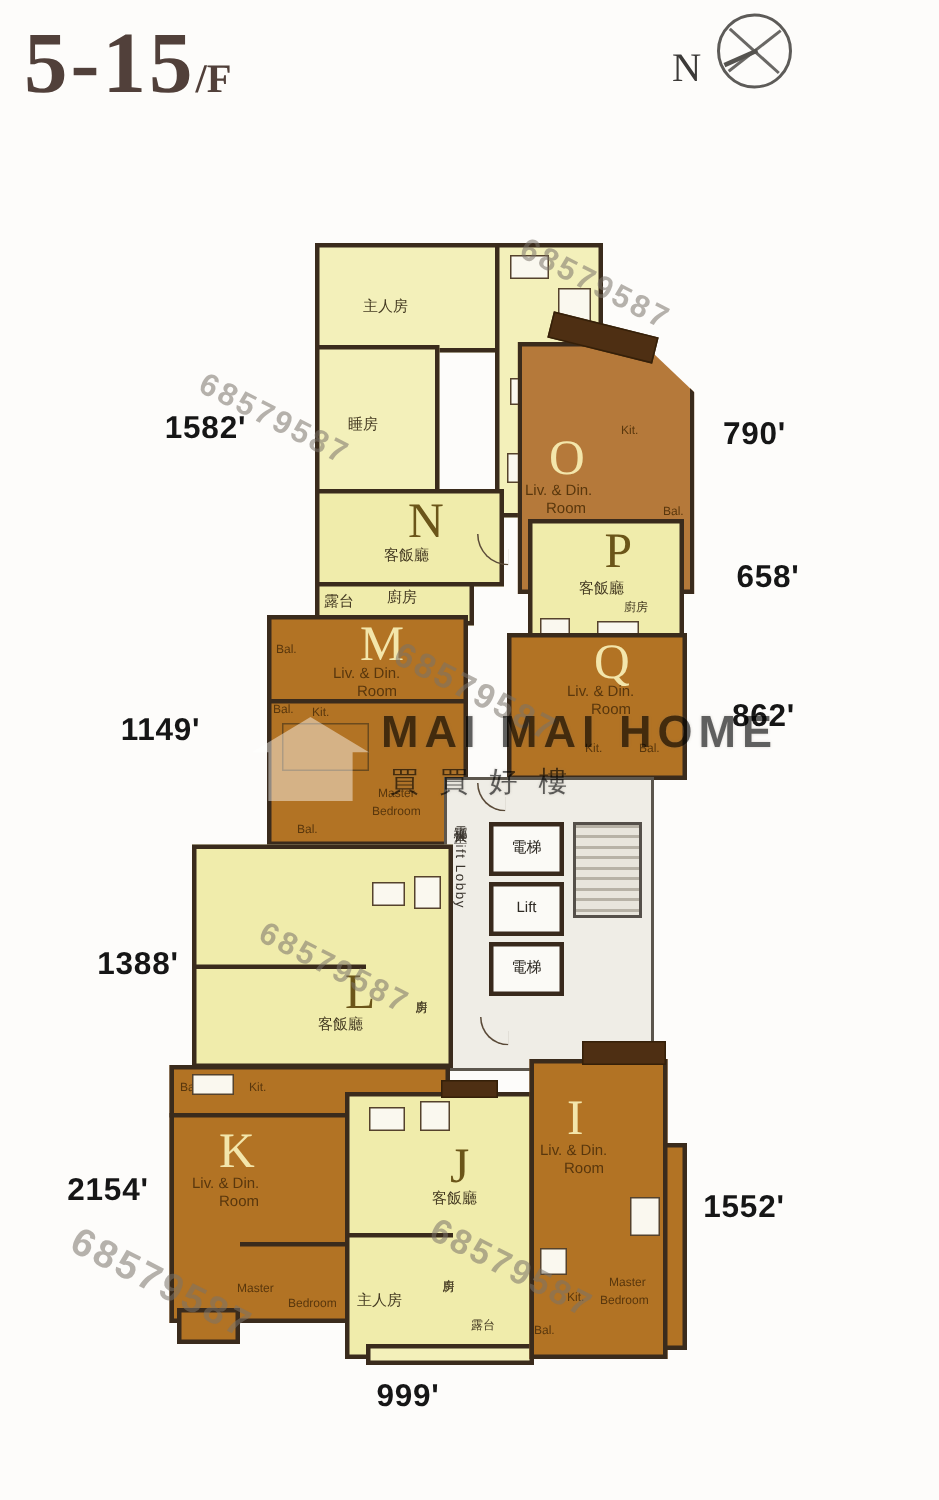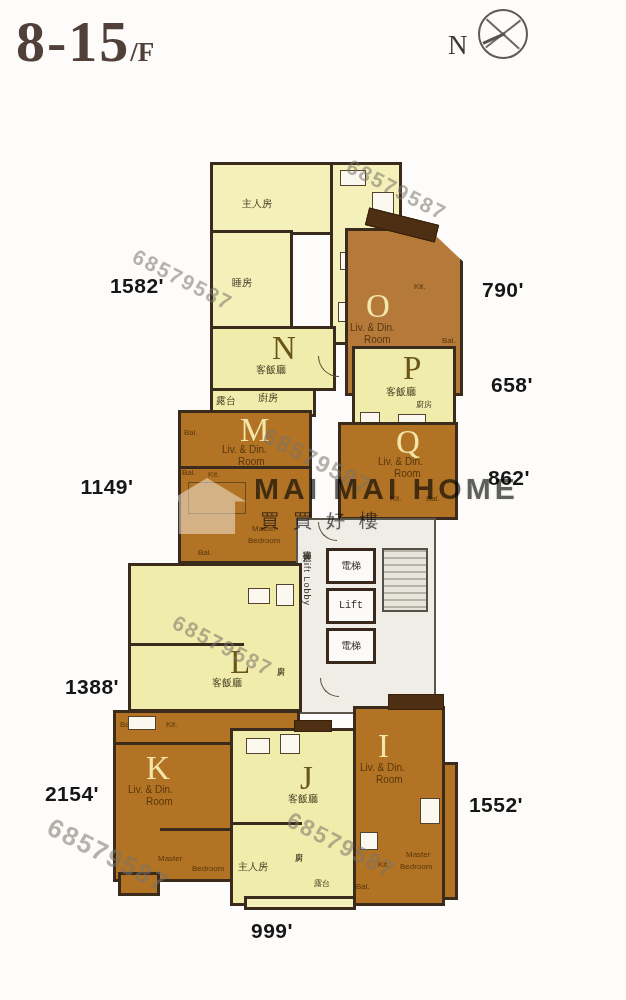--- a/index.html
+++ b/index.html
@@ -54,21 +54,21 @@
                text-shadow:0 0 2px rgba(120,110,100,0.45);white-space:nowrap;}
   .logo .brandcn{position:absolute;left:110px;top:44px;font-size:19px;font-weight:400;letter-spacing:14px;
                text-shadow:0 0 2px rgba(120,110,100,0.45);white-space:nowrap;}
 </style>
 </head>
 <body>
 
 <div class="canvas">
 
   <div class="title">
-    <span class="main">8-15</span><span class="suffix">/F</span>
+    <span class="main">5-15</span><span class="suffix">/F</span>
   </div>
   <div class="compass">
     <span class="nlbl">N</span>
     <div class="circle">
       <div class="ln a"></div>
       <div class="ln b"></div>
       <div class="needle"></div>
     </div>
   </div>
 
@@ -123,21 +123,21 @@
   <span class="lbl onbrn" style="left:394px;top:468px;">Room</span>
   <span class="lbl onbrn sm" style="left:390px;top:494px;">Kit.</span>
   <span class="lbl onbrn sm" style="left:426px;top:494px;">Bal.</span>
 
   <div class="core" style="left:296px;top:518px;width:140px;height:196px;"></div>
   <div class="lobbytxt">
     <span>電梯大堂</span>
     <span class="en">Lift Lobby</span>
   </div>
   <div class="liftbox" style="left:326px;top:548px;">電梯</div>
-  <div class="liftbox" style="left:326px;top:588px;font-family:Liberation Mono, monospace;">Lift</div>
+  <div class="liftbox" style="left:326px;top:588px;">Lift</div>
   <div class="liftbox" style="left:326px;top:628px;">電梯</div>
   <div class="stairs"></div>
   <div class="arc" style="left:318px;top:522px;width:18px;height:18px;"></div>
   <div class="arc" style="left:320px;top:678px;width:18px;height:18px;"></div>
 
   <div class="u yel" style="left:128px;top:563px;width:174px;height:149px;"></div>
   <div class="wallline" style="left:128px;top:643px;width:116px;height:3px;"></div>
   <span class="ltr dk" style="left:230px;top:644px;">L</span>
   <span class="lbl" style="left:212px;top:676px;">客飯廳</span>
   <span class="lbl vert sm" style="left:274px;top:660px;">廚房</span>
@@ -181,21 +181,21 @@
   <span class="lbl onbrn sm" style="left:400px;top:862px;">Bedroom</span>
   <span class="lbl onbrn sm" style="left:356px;top:882px;">Bal.</span>
   <div class="fix" style="left:420px;top:798px;width:20px;height:26px;"></div>
   <div class="fix" style="left:360px;top:832px;width:18px;height:18px;"></div>
 
   <span class="area" style="left:87px;top:274px;width:100px;">1582'</span>
   <span class="area" style="left:458px;top:278px;width:90px;">790'</span>
   <span class="area" style="left:467px;top:373px;width:90px;">658'</span>
   <span class="area" style="left:464px;top:466px;width:90px;">862'</span>
   <span class="area" style="left:57px;top:475px;width:100px;">1149'</span>
-  <span class="area" style="left:42px;top:631px;width:100px;margin-top:44px;">1388'</span>
+  <span class="area" style="left:42px;top:631px;width:100px;">1388'</span>
   <span class="area" style="left:22px;top:782px;width:100px;">2154'</span>
   <span class="area" style="left:446px;top:793px;width:100px;">1552'</span>
   <span class="area" style="left:222px;top:919px;width:100px;">999'</span>
 
   <span class="wm" style="left:128px;top:268px;font-size:21px;">68579587</span>
   <span class="wm" style="left:342px;top:178px;font-size:21px;">68579587</span>
   <span class="wm" style="left:258px;top:448px;font-size:23px;">68579587</span>
   <span class="wm" style="left:168px;top:634px;font-size:21px;">68579587</span>
   <span class="wm" style="left:42px;top:840px;font-size:26px;">68579587</span>
   <span class="wm" style="left:282px;top:832px;font-size:23px;">68579587</span>

